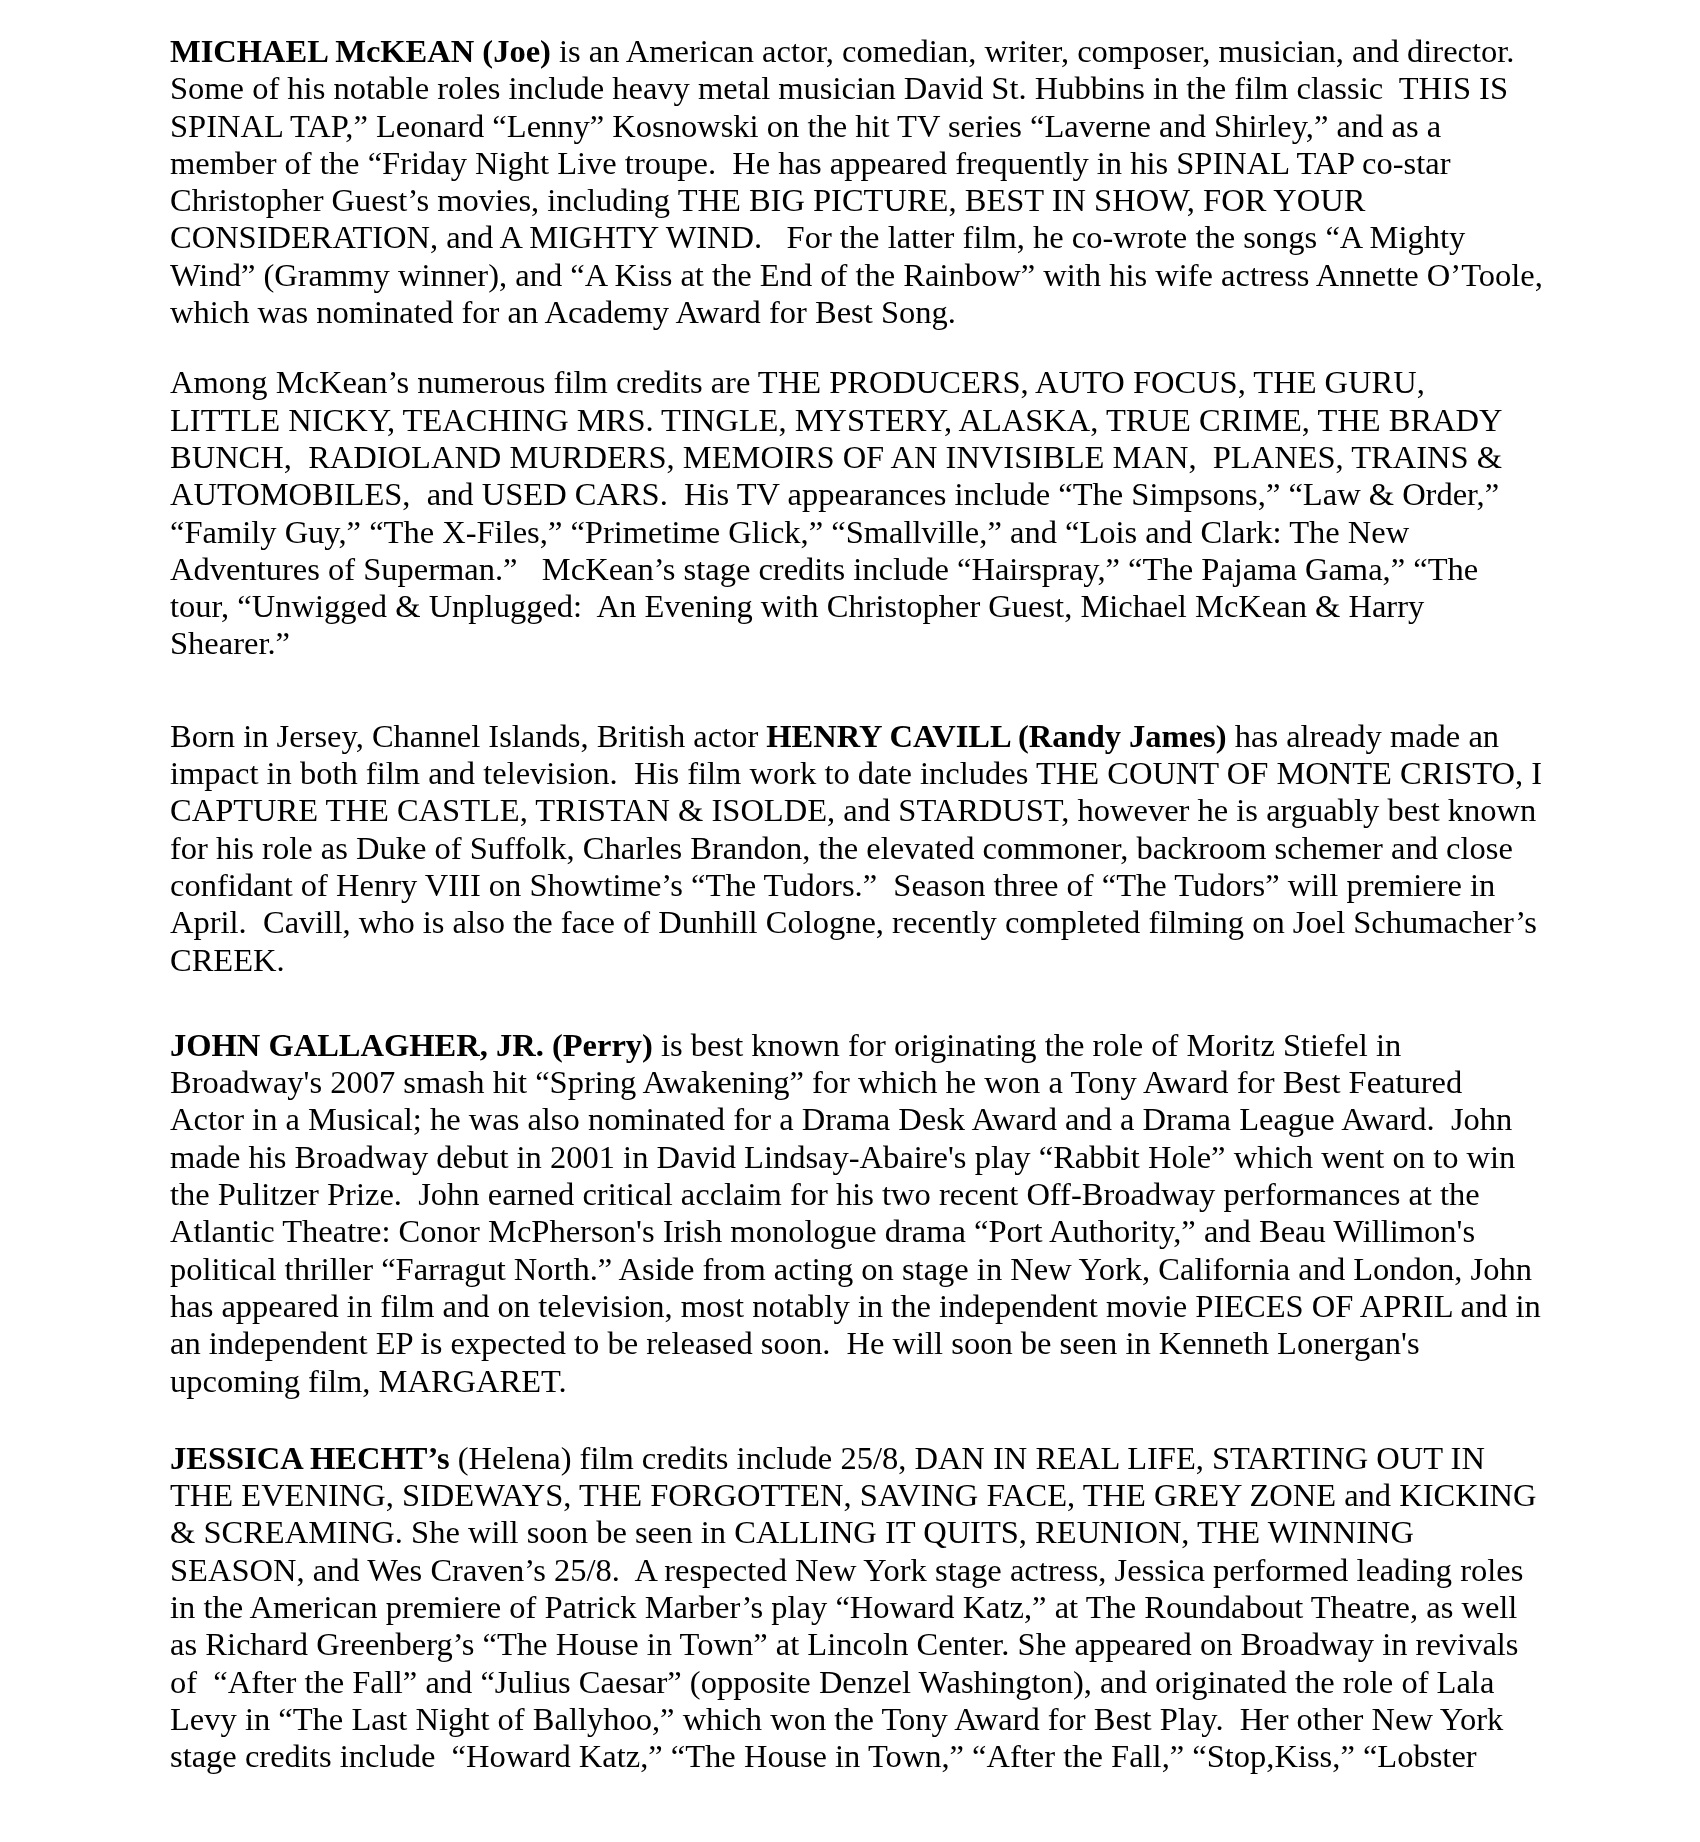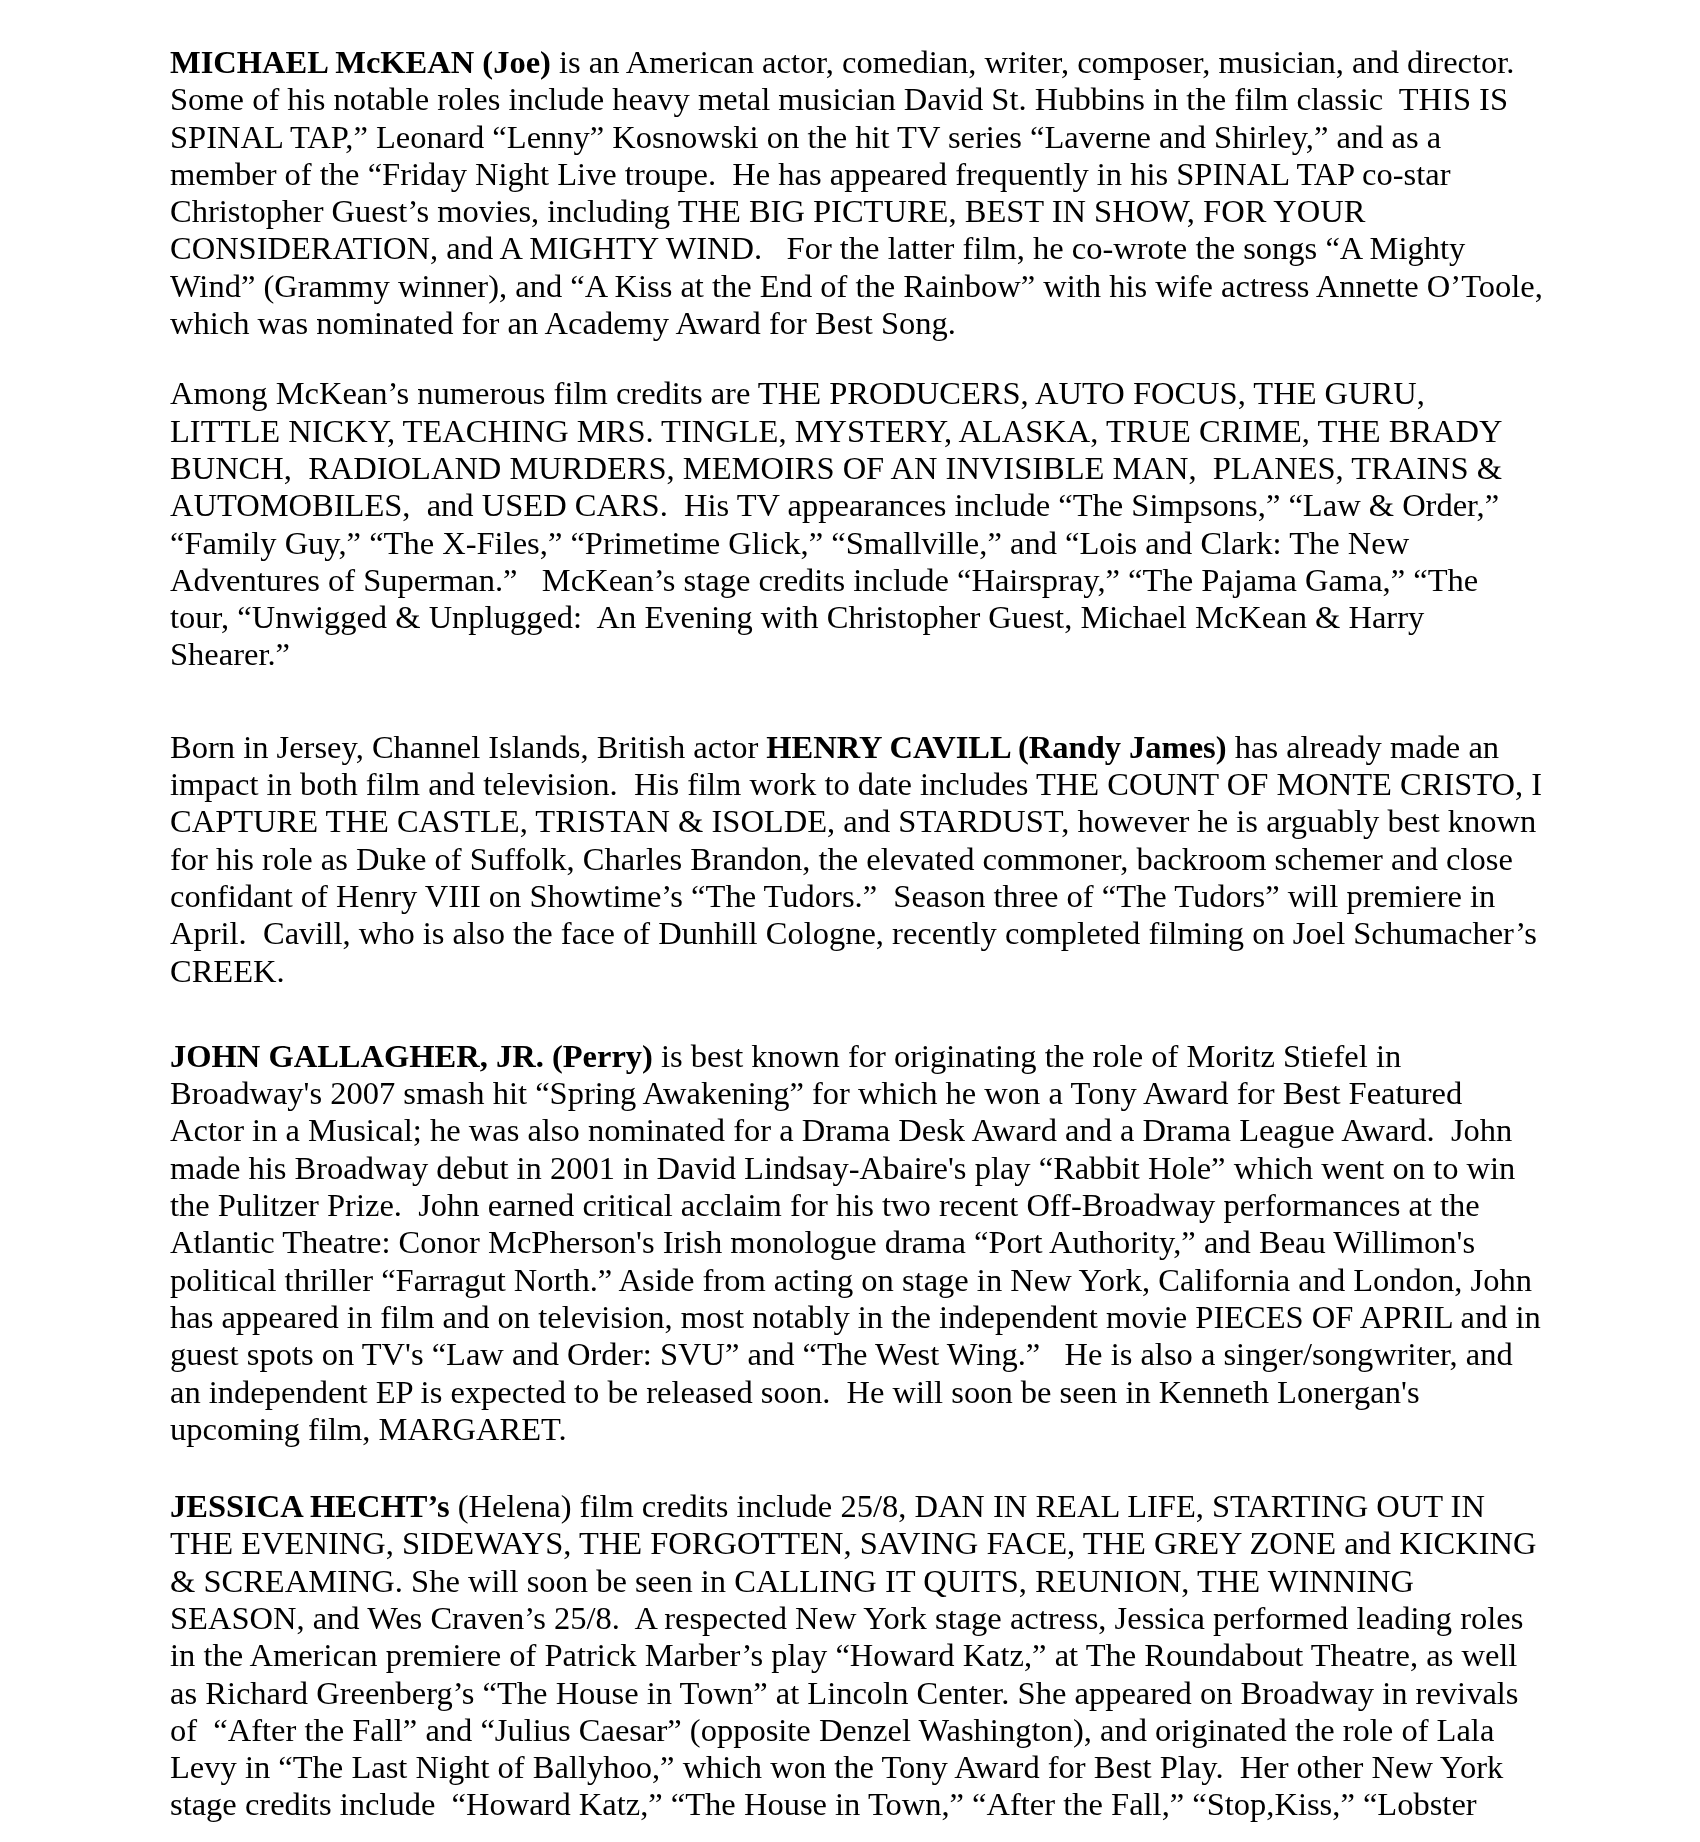--- a/index.html
+++ b/index.html
@@ -10,21 +10,20 @@
     width: 1700px;
     height: 1842px;
     background: #ffffff;
     overflow: hidden;
   }
   .page {
     position: relative;
     width: 1700px;
     height: 1360px;
     background: #ffffff;
-    margin-top: 11px;
   }
   .doc {
     position: absolute;
     left: 170px;
     top: 33px;
     font-family: "Liberation Serif", "DejaVu Serif", serif;
     font-size: 32.5px;
     line-height: 37.3px;
     color: #000000;
     letter-spacing: 0;
@@ -77,21 +76,20 @@
       </div>
       <div class="para">
         <div class="line"><span class="bold">JOHN GALLAGHER, JR. (Perry)</span><span> is best known for originating the role of Moritz Stiefel in</span></div>
         <div class="line"><span>Broadway's 2007 smash hit “Spring Awakening” for which he won a Tony Award for Best Featured</span></div>
         <div class="line"><span>Actor in a Musical; he was also nominated for a Drama Desk Award and a Drama League Award.  John</span></div>
         <div class="line"><span>made his Broadway debut in 2001 in David Lindsay-Abaire's play “Rabbit Hole” which went on to win</span></div>
         <div class="line"><span>the Pulitzer Prize.  John earned critical acclaim for his two recent Off-Broadway performances at the</span></div>
         <div class="line"><span>Atlantic Theatre: Conor McPherson's Irish monologue drama “Port Authority,” and Beau Willimon's</span></div>
         <div class="line"><span>political thriller “Farragut North.” Aside from acting on stage in New York, California and London, John</span></div>
         <div class="line"><span>has appeared in film and on television, most notably in the independent movie PIECES OF APRIL and in</span></div>
-        <div class="line"><span>guest spots on TV's “Law and Order: SVU” and “The West Wing.”   He is also a singer/songwriter, and</span></div>
         <div class="line"><span>an independent EP is expected to be released soon.  He will soon be seen in Kenneth Lonergan's</span></div>
         <div class="line"><span>upcoming film, MARGARET.</span></div>
       </div>
       <div class="para">
         <div class="line"><span class="bold">JESSICA HECHT’s</span><span> (Helena) film credits include 25/8, DAN IN REAL LIFE, STARTING OUT IN</span></div>
         <div class="line"><span>THE EVENING, SIDEWAYS, THE FORGOTTEN, SAVING FACE, THE GREY ZONE and KICKING</span></div>
         <div class="line"><span>&amp; SCREAMING. She will soon be seen in CALLING IT QUITS, REUNION, THE WINNING</span></div>
         <div class="line"><span>SEASON, and Wes Craven’s 25/8.  A respected New York stage actress, Jessica performed leading roles</span></div>
         <div class="line"><span>in the American premiere of Patrick Marber’s play “Howard Katz,” at The Roundabout Theatre, as well</span></div>
         <div class="line"><span>as Richard Greenberg’s “The House in Town” at Lincoln Center. She appeared on Broadway in revivals</span></div>

